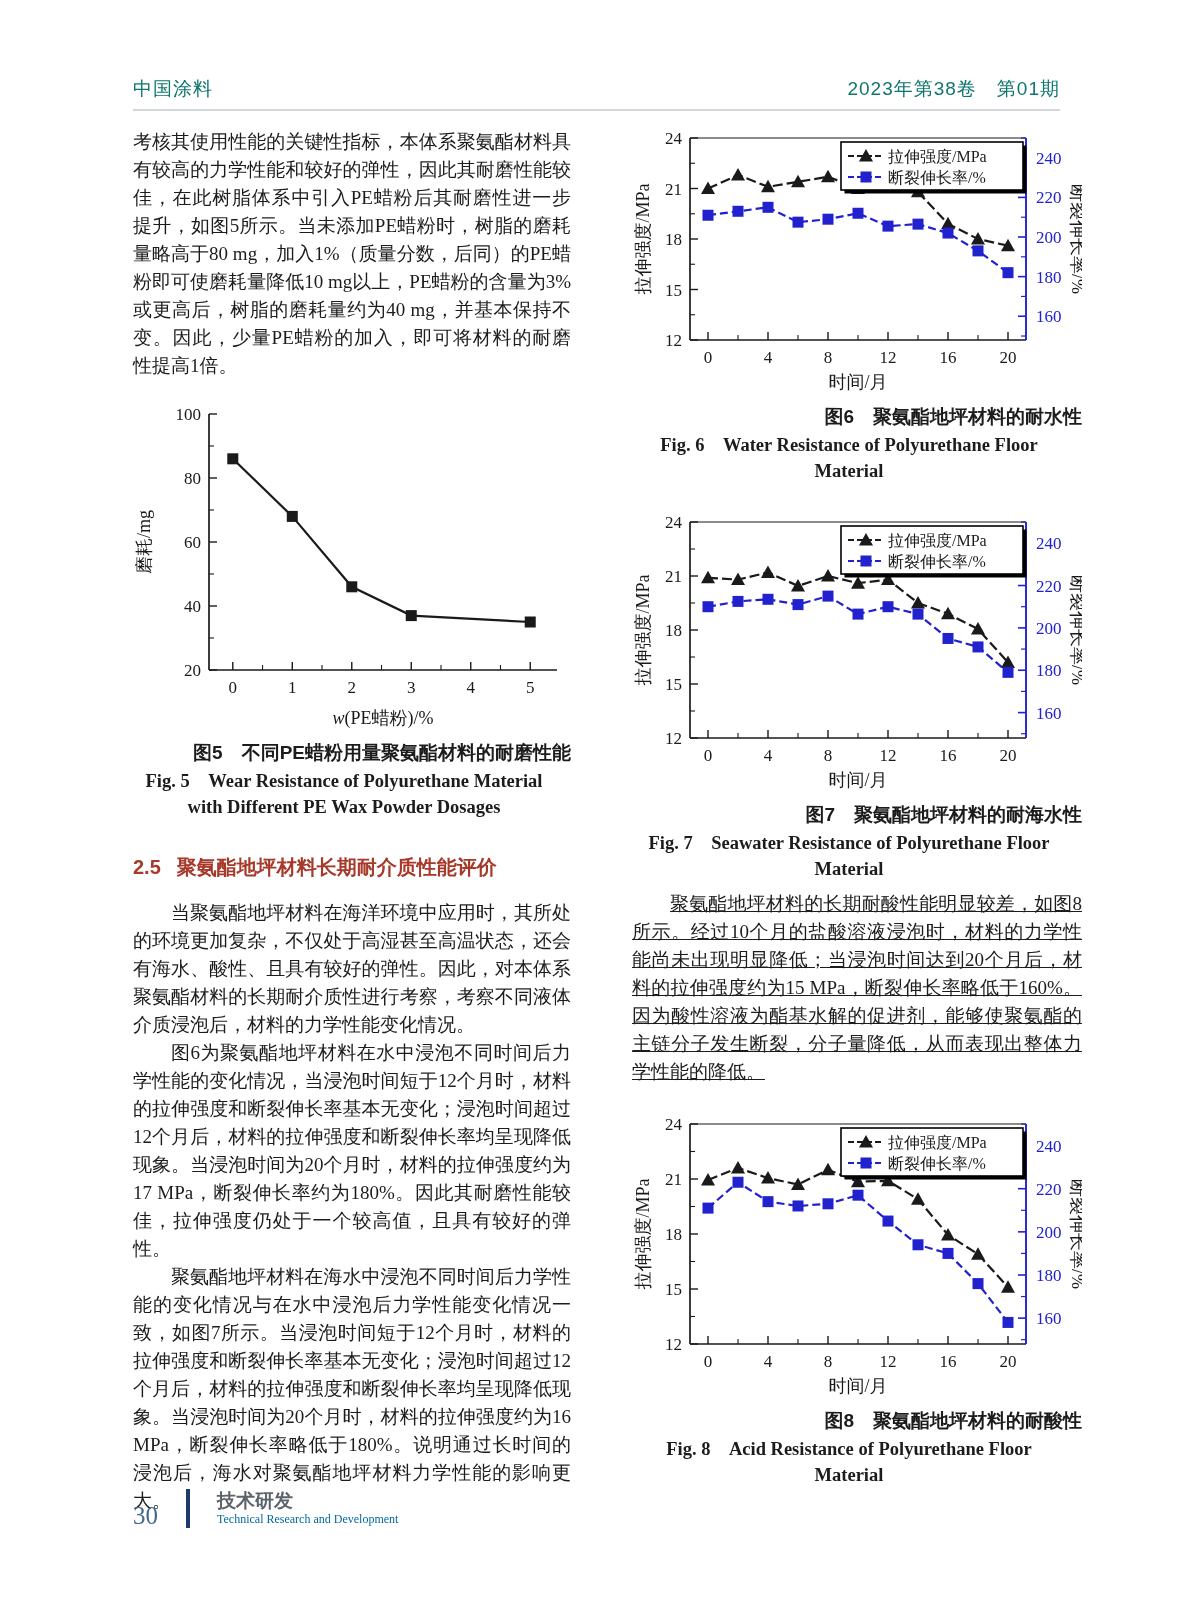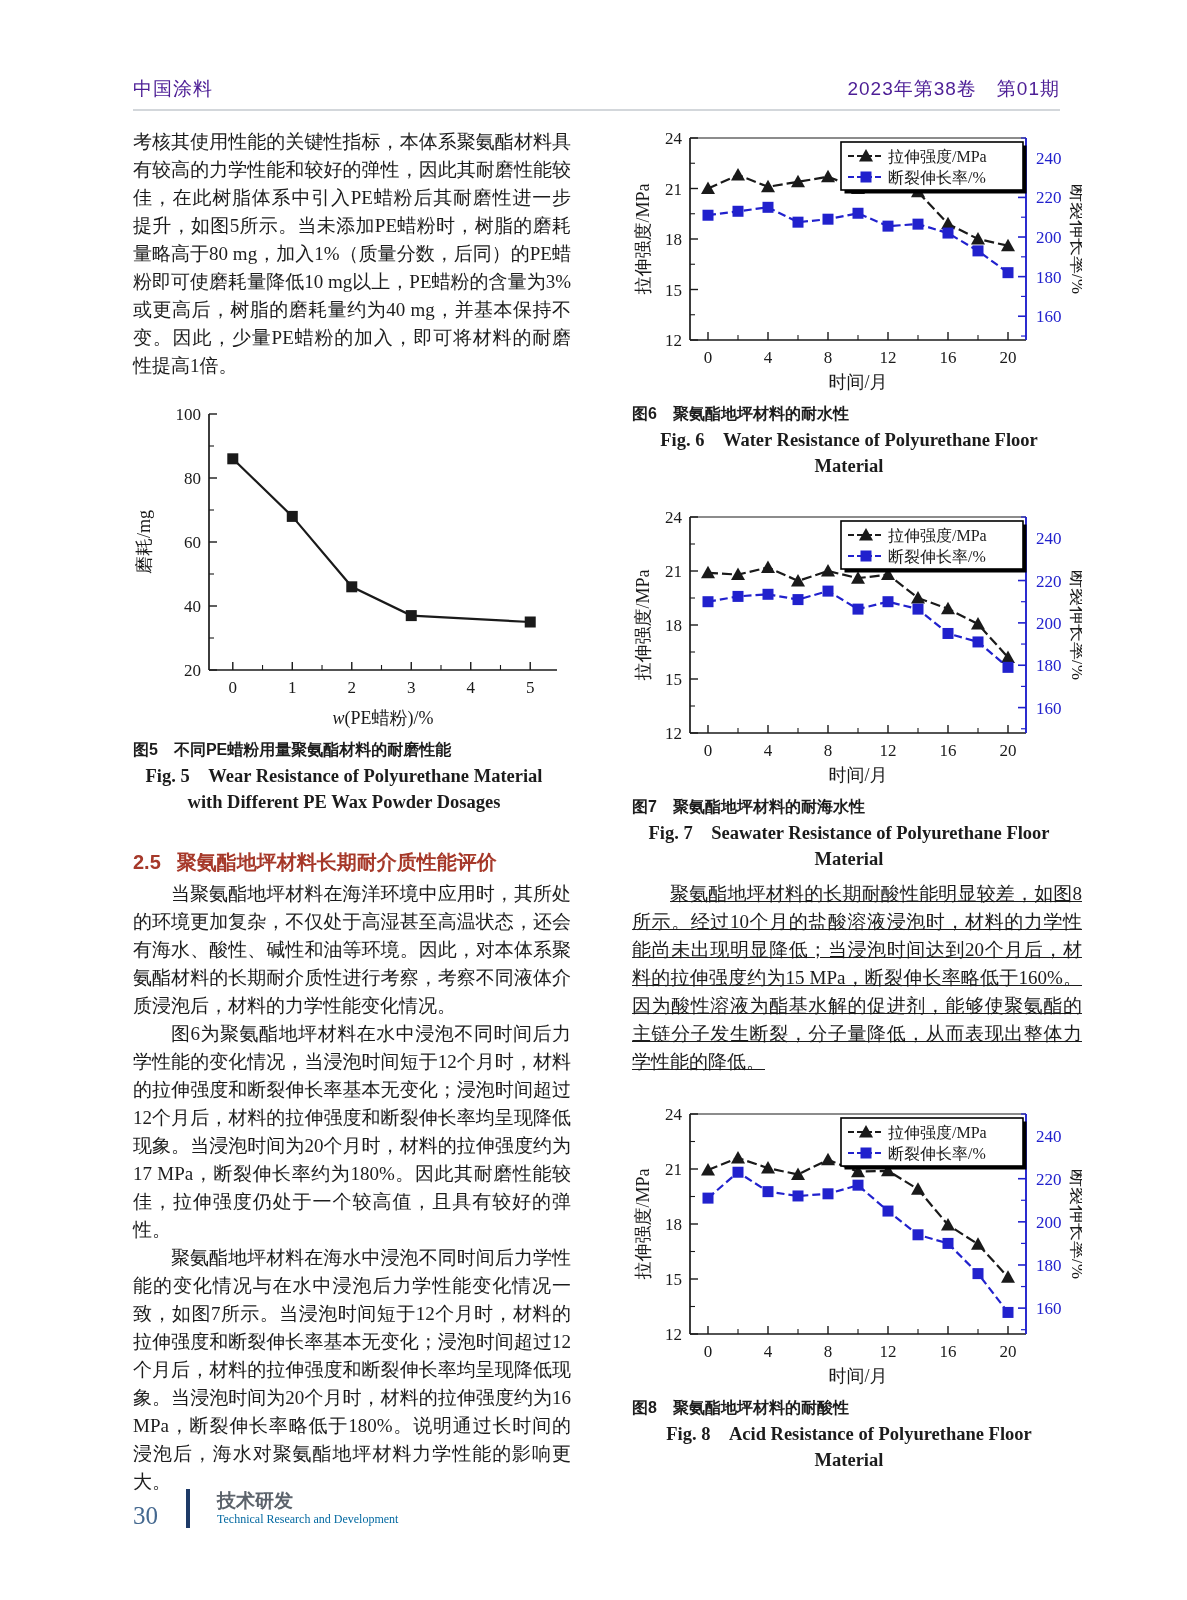--- a/index.html
+++ b/index.html
@@ -3,43 +3,43 @@
 <meta charset="utf-8">
 <style>
   html,body{margin:0;padding:0;background:#ffffff;}
   body{width:1187px;height:1600px;position:relative;overflow:hidden;
        font-family:"Liberation Serif","DejaVu Serif",serif;color:#1c1c1c;}
   .page{position:absolute;inset:0;background:#fff;}
 
   
   .hdr{position:absolute;left:133px;top:76px;width:927px;display:flex;
        justify-content:space-between;align-items:flex-end;
-       color:#4c1d95;font-size:19px;letter-spacing:1px;
+       color:#0f766e;font-size:19px;letter-spacing:1px;
        border-bottom:2px solid #d3d7db;padding-bottom:7px;
        font-family:"Liberation Sans","DejaVu Sans",sans-serif;}
 
   
   .cols{position:absolute;left:133px;top:128px;width:927px;display:flex;gap:61px;}
   .colL{width:438px;}
   .colR{width:450px;}
 
   .par{font-size:19px;line-height:28px;text-align:justify;margin:0;}
   .indent{text-indent:2em;}
 
-  .sec-head{margin:34px 0 4px 0;font-family:"Liberation Sans","DejaVu Sans",sans-serif;
+  .sec-head{margin:34px 0 18px 0;font-family:"Liberation Sans","DejaVu Sans",sans-serif;
             font-weight:bold;font-size:20px;color:#a6392a;}
   .sec-head .num{margin-right:16px;}
 
   .chartbox{width:100%;}
   .cb5{margin-top:20px;}
   .cb7{margin-top:28px;}
   .cb8{margin-top:28px;}
   .acidpar{margin-top:8px;text-decoration:underline;}
 
-  .cap-cn{text-align:left;font-weight:bold;font-size:16px;margin:4px 0 2px 0;
+  .cap-cn{text-align:right;font-weight:bold;font-size:19px;margin:4px 0 2px 0;
           font-family:"Liberation Sans","DejaVu Sans",sans-serif;}
   .cap-en{text-align:center;font-weight:bold;font-size:18.5px;line-height:26px;margin:0 16px 2px 0;
           font-family:"Liberation Serif","DejaVu Serif",serif;}
 
   
   svg .tick{font:17px "Liberation Serif","DejaVu Serif",serif;fill:#1a1a1a;}
   svg .blue{fill:#2121cd;}
   svg .axt{font:18px "Liberation Serif","DejaVu Serif",serif;fill:#1a1a1a;}
 
   
@@ -109,21 +109,21 @@
             <text x="17" y="142" class="axt" text-anchor="middle" transform="rotate(-90 17 142)">磨耗/mg</text>
             <text x="250" y="324" text-anchor="middle" class="axt"><tspan font-style="italic">w</tspan><tspan>(PE蜡粉)/%</tspan></text>
           </svg></div>
       <p class="cap-cn">图5　不同PE蜡粉用量聚氨酯材料的耐磨性能</p>
       <p class="cap-en">Fig. 5　Wear Resistance of Polyurethane Material with Different PE Wax Powder Dosages</p>
 
       <h3 class="sec-head">
         <span class="num">2.5</span><span>聚氨酯地坪材料长期耐介质性能评价</span>
       </h3>
 
-      <p class="par indent">当聚氨酯地坪材料在海洋环境中应用时，其所处的环境更加复杂，不仅处于高湿甚至高温状态，还会有海水、酸性、碱性和油等环境。因此，对本体系聚氨酯材料的长期耐介质性进行考察，考察不同液体介质浸泡后，材料的力学性能变化情况。</p>
+      <p class="par indent">当聚氨酯地坪材料在海洋环境中应用时，其所处的环境更加复杂，不仅处于高湿甚至高温状态，还会有海水、酸性、且具有较好的弹性。因此，对本体系聚氨酯材料的长期耐介质性进行考察，考察不同液体介质浸泡后，材料的力学性能变化情况。</p>
       <p class="par indent">图6为聚氨酯地坪材料在水中浸泡不同时间后力学性能的变化情况，当浸泡时间短于12个月时，材料的拉伸强度和断裂伸长率基本无变化；浸泡时间超过12个月后，材料的拉伸强度和断裂伸长率均呈现降低现象。当浸泡时间为20个月时，材料的拉伸强度约为17 MPa，断裂伸长率约为180%。因此其耐磨性能较佳，拉伸强度仍处于一个较高值，且具有较好的弹性。</p>
       <p class="par indent">聚氨酯地坪材料在海水中浸泡不同时间后力学性能的变化情况与在水中浸泡后力学性能变化情况一致，如图7所示。当浸泡时间短于12个月时，材料的拉伸强度和断裂伸长率基本无变化；浸泡时间超过12个月后，材料的拉伸强度和断裂伸长率均呈现降低现象。当浸泡时间为20个月时，材料的拉伸强度约为16 MPa，断裂伸长率略低于180%。说明通过长时间的浸泡后，海水对聚氨酯地坪材料力学性能的影响更大。</p>
     </div>
 
     <div class="colR">
       <div class="chartbox"><svg width="450" height="268" viewBox="0 0 450 268">
             <line x1="58" y1="10" x2="58" y2="212" stroke="#1a1a1a" stroke-width="1.7"></line>
             <line x1="58" y1="212" x2="394" y2="212" stroke="#1a1a1a" stroke-width="1.7"></line>
             <line x1="58" y1="10" x2="394" y2="10" stroke="#1a1a1a" stroke-width="1.1"></line>
             <line x1="394" y1="10" x2="394" y2="212" stroke="#2121cd" stroke-width="1.9"></line>

